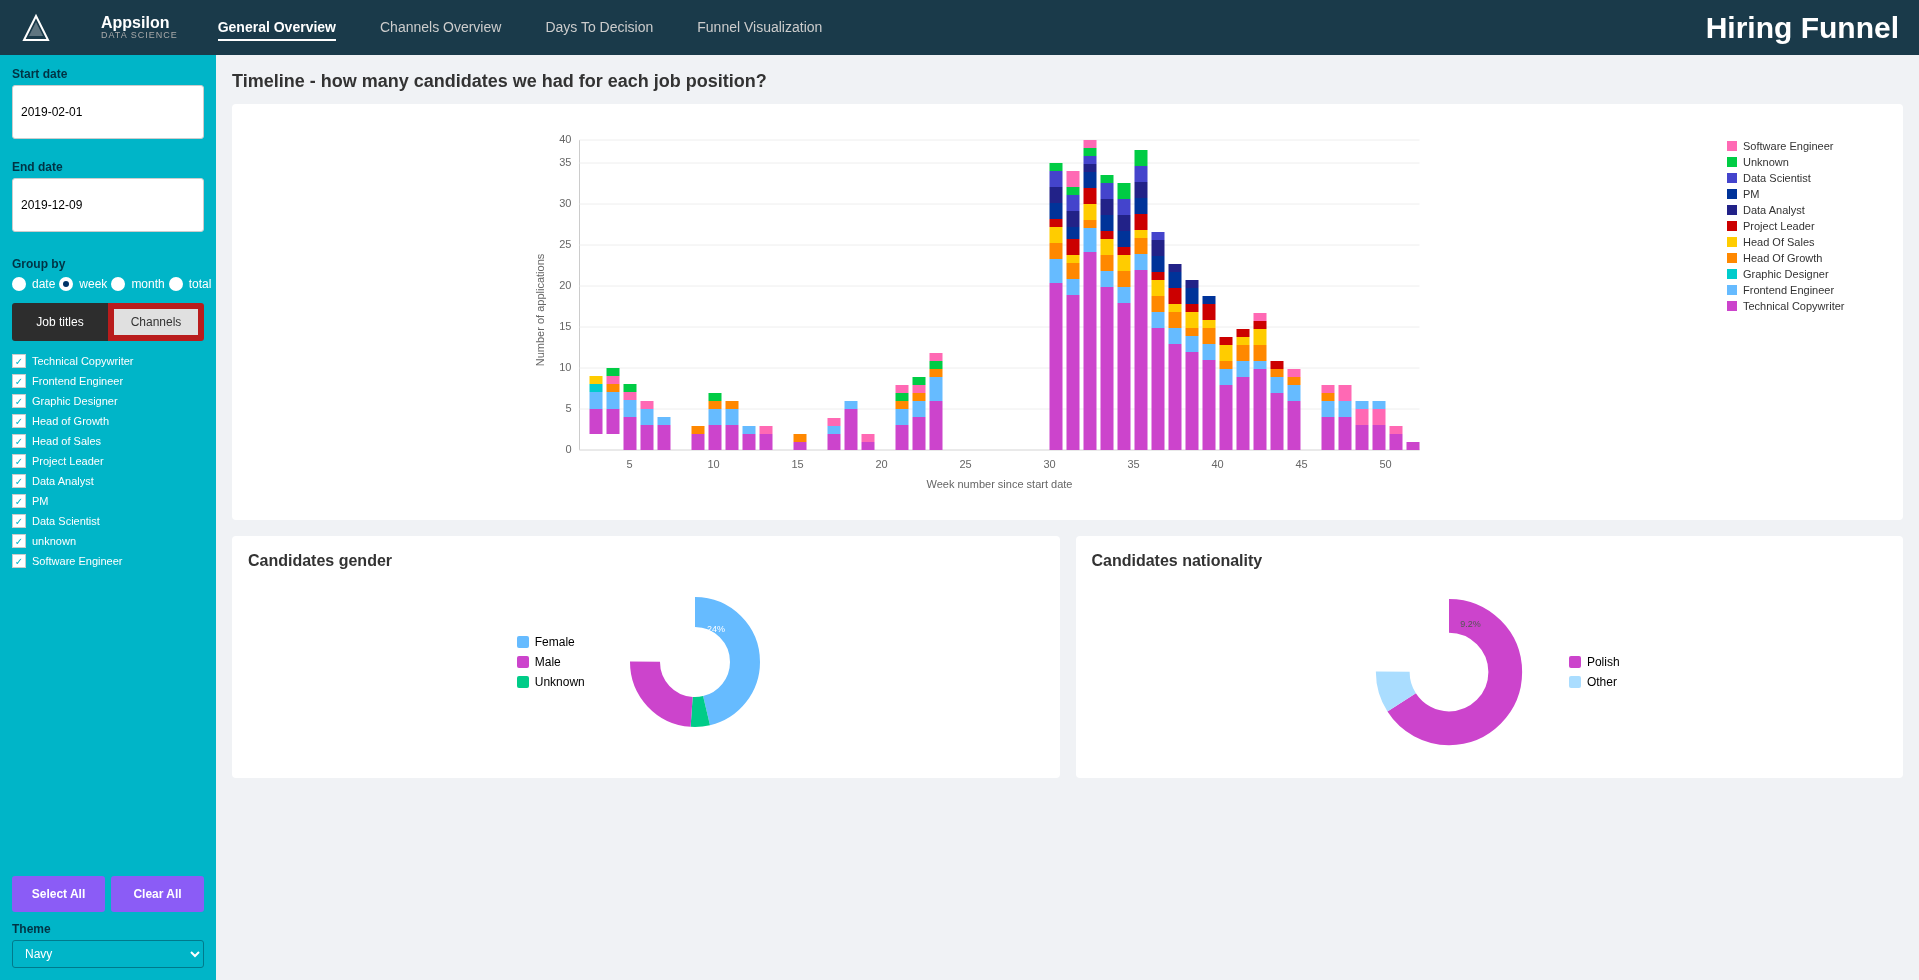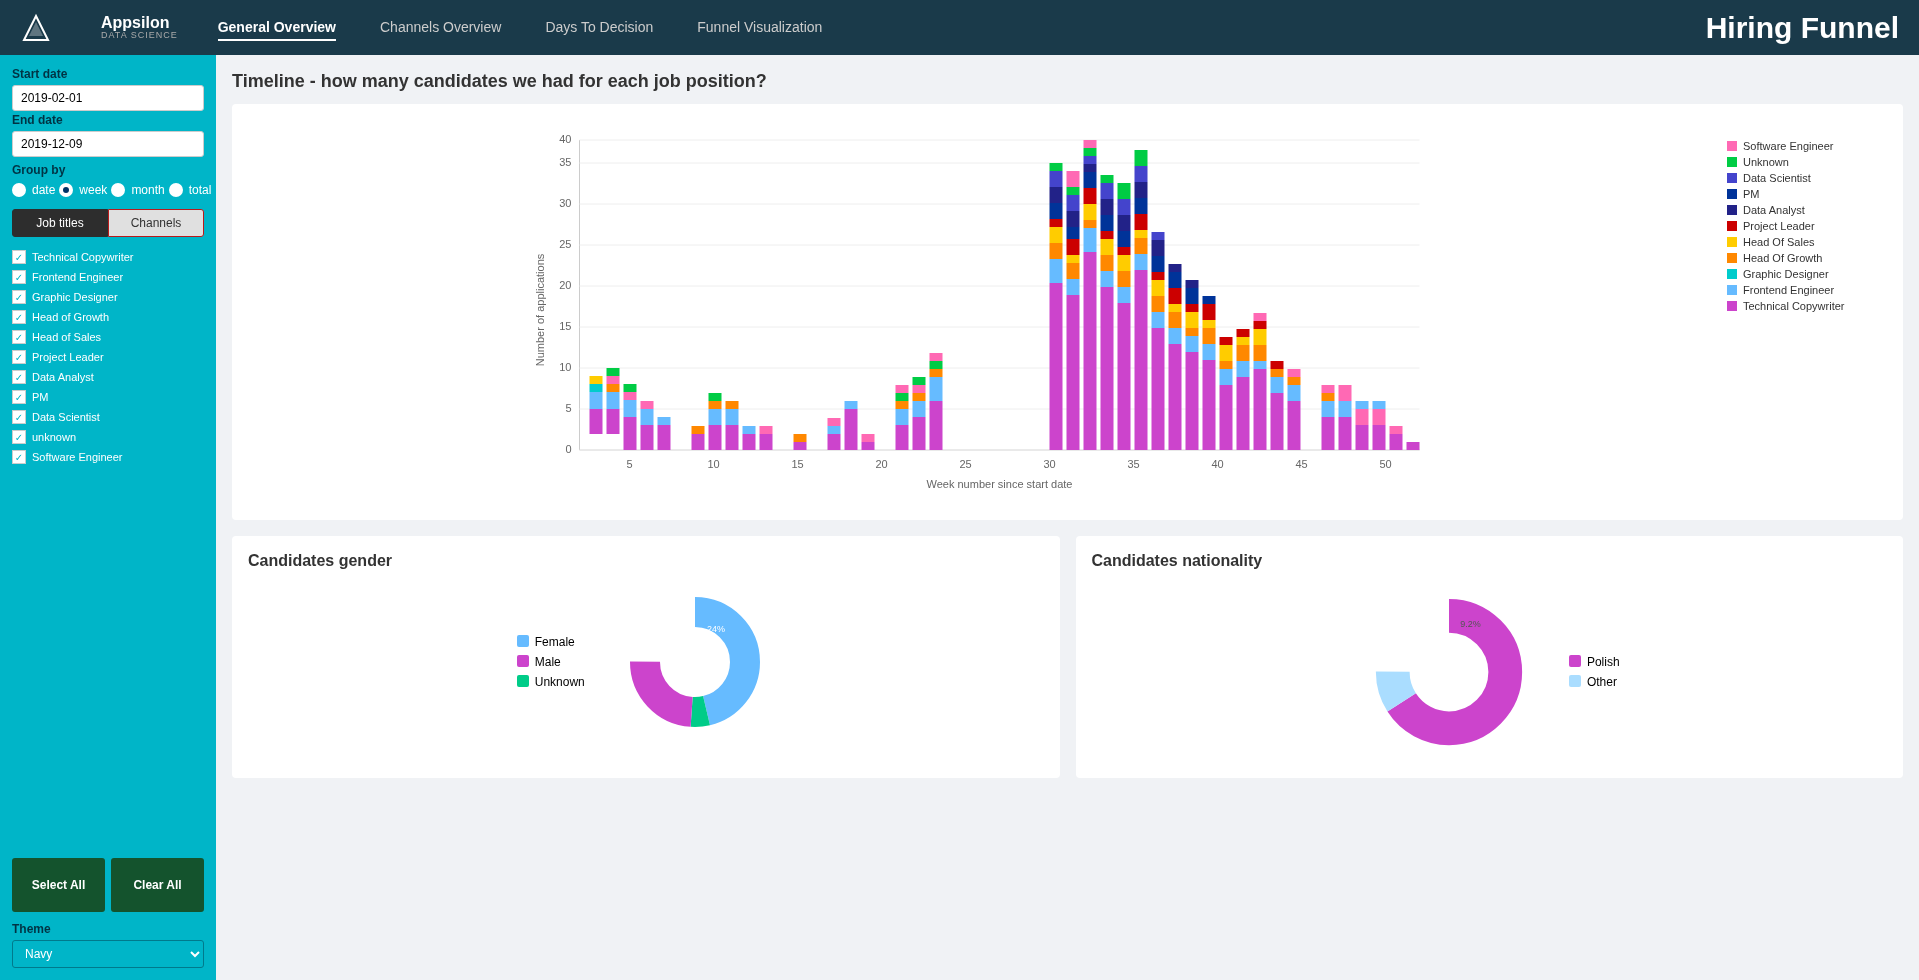--- a/index.html
+++ b/index.html
@@ -52,24 +52,24 @@
       flex-direction: column;
       flex-shrink: 0;
       padding: 12px;
       overflow-y: auto;
     }
     .sidebar-label { font-size: 12px; color: #003344; font-weight: bold; margin-bottom: 4px; }
     .date-input {
       background: white;
       border: 1px solid #ccc;
       border-radius: 3px;
-      padding: 5px 8px;
+      padding: 19px 8px;
       font-size: 12px;
       width: 100%;
-      margin-bottom: 2px;
+      margin-bottom: 21px;
     }
     .group-by-label { font-size: 12px; color: #003344; font-weight: bold; margin-bottom: 6px; margin-top: 4px; }
     .radio-group { display: flex; gap: 4px; margin-bottom: 12px; }
     .radio-item { display: flex; align-items: center; gap: 6px; font-size: 12px; color: white; cursor: pointer; }
     .radio-circle {
       width: 14px; height: 14px; border-radius: 50%;
       border: 2px solid white;
       background: white;
       display: flex; align-items: center; justify-content: center;
     }
@@ -78,41 +78,41 @@
       width: 6px; height: 6px;
       border-radius: 50%;
       background: #003366;
     }
     .tab-row { display: flex; margin-bottom: 10px; }
     .tab-btn {
       flex: 1;
       padding: 6px 4px;
       font-size: 12px;
       cursor: pointer;
-      border: 1px solid #b91c1c;
+      border: 6px solid #b91c1c;
       background: #e0e0e0;
       color: #333;
       text-align: center;
     }
     .tab-btn.active { background: #2d2d2d; color: white; border-color: #2d2d2d; }
     .tab-btn:first-child { border-radius: 3px 0 0 3px; }
     .tab-btn:last-child { border-radius: 0 3px 3px 0; }
     .checkbox-list { flex: 1; overflow-y: auto; }
     .checkbox-item { display: flex; align-items: center; gap: 6px; font-size: 11px; color: white; padding: 3px 0; cursor: pointer; }
     .checkbox-box {
       width: 14px; height: 14px; background: white; border: 1px solid #ccc;
       display: flex; align-items: center; justify-content: center; flex-shrink: 0;
     }
     .checkbox-box.checked::after { content: '✓'; font-size: 10px; color: #00b5c8; }
     .sidebar-bottom { margin-top: auto; padding-top: 10px; }
     .btn-row { display: flex; gap: 6px; margin-bottom: 10px; }
     .btn-action {
-      flex: 1; padding: 20px 4px; font-size: 12px; font-weight: bold;
+      flex: 1; padding: 11px 4px; font-size: 12px; font-weight: bold;
       cursor: pointer; border: none; border-radius: 3px;
-      background: #14532d; color: white; text-align: center;
+      background: #8b5cf6; color: white; text-align: center;
     }
     .theme-label { font-size: 12px; color: #003344; font-weight: bold; margin-bottom: 4px; }
     .theme-select {
       width: 100%; padding: 5px 8px; font-size: 12px;
       background: #00b5c8; border: 1px solid #007a8c; color: white; border-radius: 3px;
     }
 
     
     .content { flex: 1; overflow-y: auto; padding: 16px; background: #f0f2f5; }
 
@@ -136,21 +136,21 @@
     .legend-dot { width: 10px; height: 10px; flex-shrink: 0; }
 
     
     .bottom-charts { display: flex; gap: 16px; }
     .chart-card { background: white; border-radius: 4px; padding: 16px; flex: 1; }
     .chart-card-title { font-size: 16px; font-weight: bold; color: #333; margin-bottom: 12px; }
 
     .donut-wrapper { display: flex; align-items: center; justify-content: center; gap: 30px; }
     .donut-svg { width: 160px; height: 160px; }
     .donut-legend { display: flex; flex-direction: column; gap: 6px; }
-    .donut-legend-item { display: flex; gap: 6px; font-size: 12px; }
+    .donut-legend-item { display: flex; align-items: center; gap: 6px; font-size: 12px; }
     .donut-legend-dot { width: 12px; height: 12px; border-radius: 2px; flex-shrink: 0; }
 
     .axis-label { font-size: 11px; fill: #666; }
     .axis-line { stroke: #ccc; stroke-width: 1; }
     .grid-line { stroke: #eee; stroke-width: 1; }
   </style>
 </head>
 <body>
 
 <div class="header">

